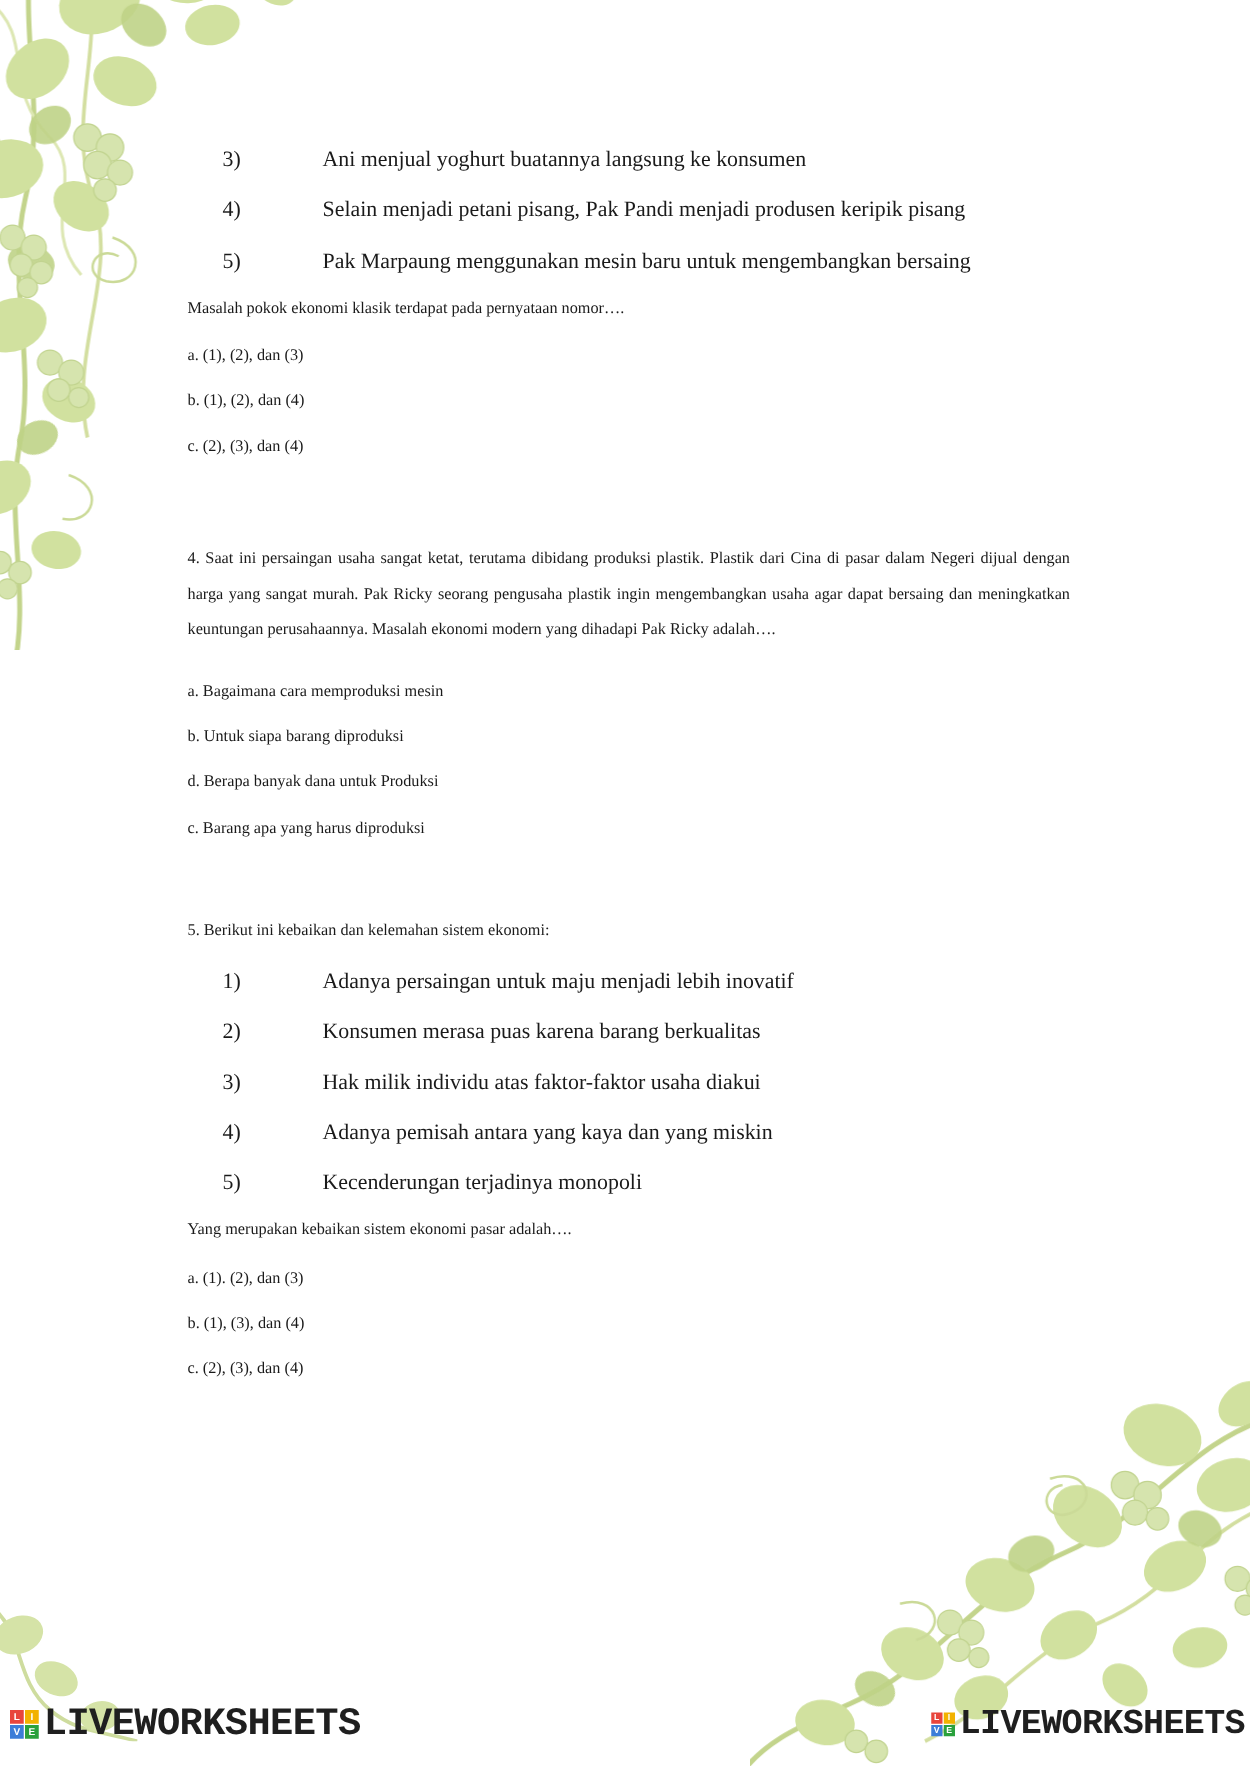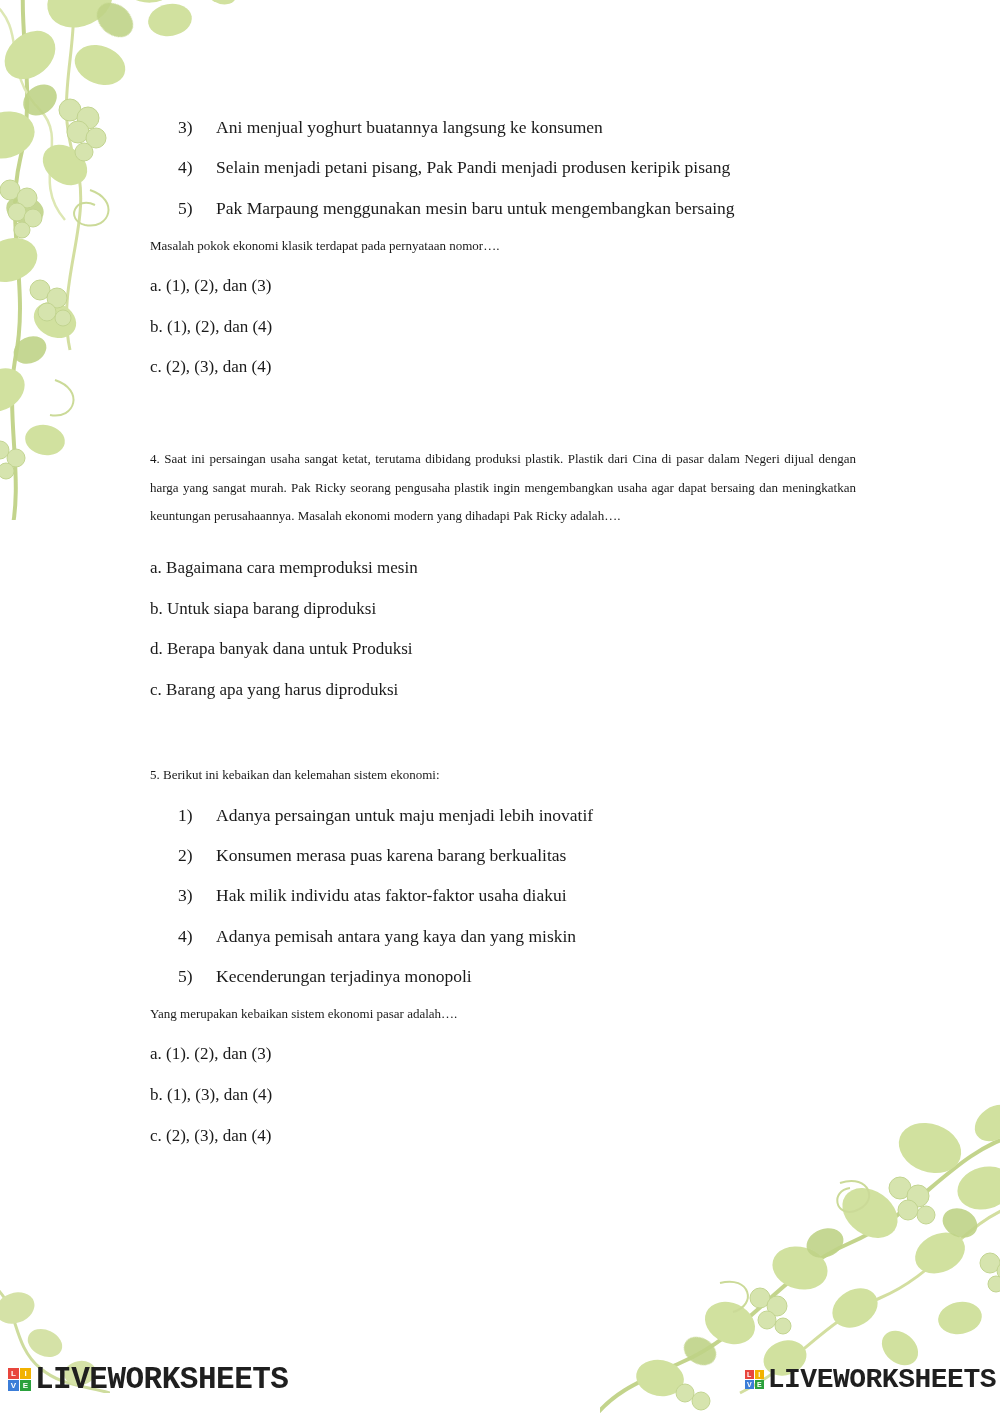--- a/index.html
+++ b/index.html
@@ -66,34 +66,35 @@
     line-height: 1.1;
     margin-bottom: 21px;
     padding-left: 28px;
   }
   .numbered-list li .num {
     width: 38px;
     flex: 0 0 38px;
   }
   .numbered-list li .txt {
     flex: 1;
+    margin-left: 42px;
   }
 
   .para {
     font-size: 13px;
     line-height: 1.1;
     margin: 0 0 24px 0;
   }
   .para.justify {
     text-align: justify;
     line-height: 2.2;
     margin-bottom: 0;
   }
   .opt {
-    font-size: 17px;
+    font-size: 13px;
     line-height: 1.1;
     margin: 0 0 22px 0;
   }
   .spacer-lg {
     height: 46px;
   }
   .spacer-md {
     height: 28px;
   }
   .q-block {

